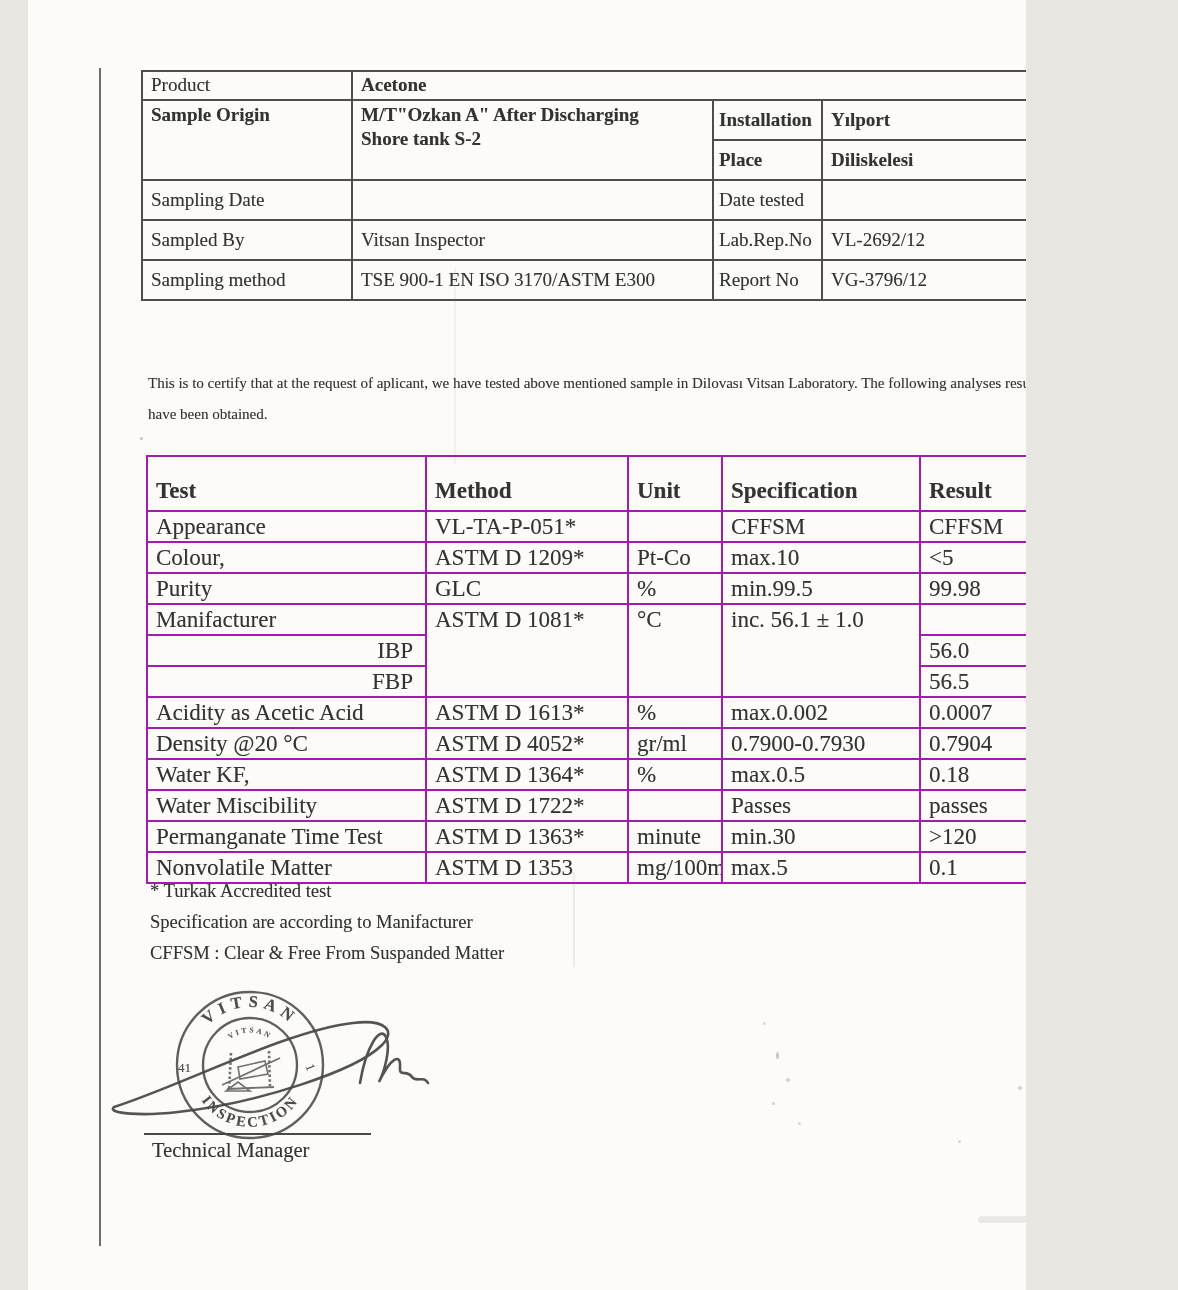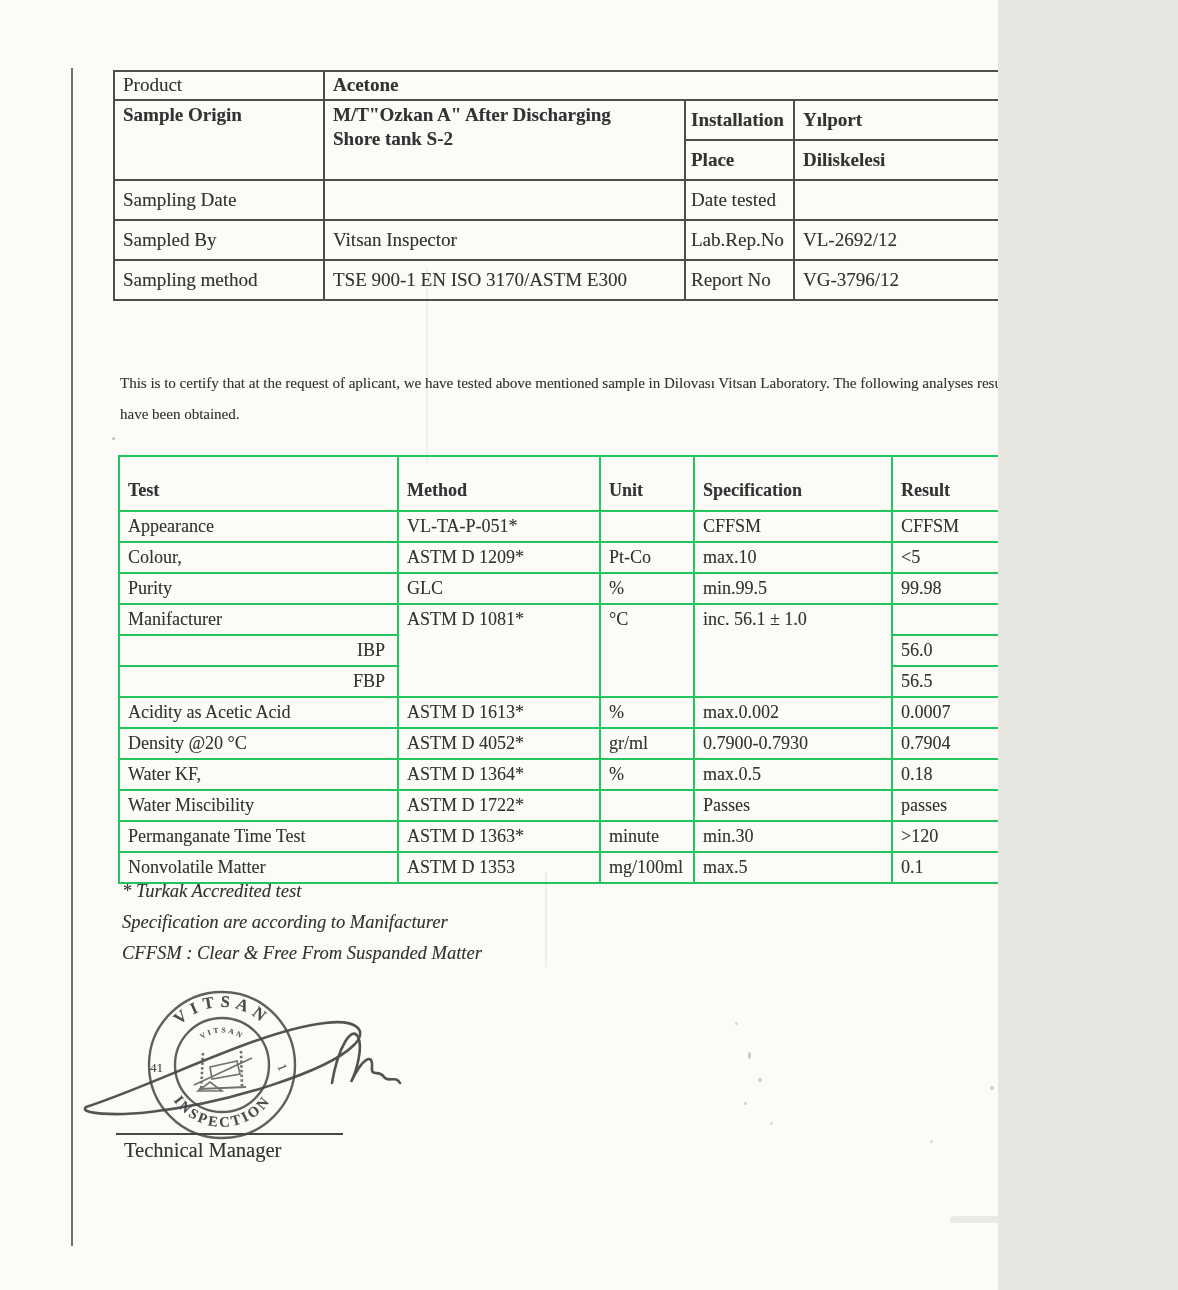--- a/index.html
+++ b/index.html
@@ -4,20 +4,21 @@
 <style>
   html,body{margin:0;padding:0;background:#e8e6e1;}
   .page{
     position:relative;
     width:998px;height:1290px;
     background:#fcfbf8;
     font-family:"Liberation Serif","DejaVu Serif",serif;
     color:#333;
     overflow:hidden;
     text-shadow:0.3px 0.3px 0.6px rgba(60,60,60,0.35);
+    margin-left:28px;
   }
   
   .edge-line{position:absolute;width:2px;background:#3f3f3f;opacity:.75;}
   .edge-left{left:71px;top:68px;height:1178px;}
   .edge-right{left:1066px;top:53px;height:1180px;}
 
   
   table{border-collapse:collapse;table-layout:fixed;}
   .info-table{position:absolute;left:113px;top:70px;width:909px;}
   .info-table td{
@@ -39,32 +40,32 @@
     border-bottom:3px solid #3a3a3a;padding-bottom:3px;
   }
   .intro{
     position:absolute;left:120px;top:368px;width:915px;margin:0;
     font-size:15px;line-height:31px;
   }
 
   
   .results-table{position:absolute;left:118px;top:455px;width:904px;}
   .results-table th,.results-table td{
-    border:2px solid #22c55e;
-    font-size:18px;line-height:23px;
+    border:2px solid #a21caf;
+    font-size:23px;line-height:23px;
     padding:2px 8px;text-align:left;vertical-align:middle;
     overflow:hidden;white-space:nowrap;
   }
   .results-table thead th{font-weight:bold;height:43px;vertical-align:bottom;padding-bottom:8px;}
   .results-table tbody tr{height:31px;}
   .results-table td.sub{text-align:right;padding-right:12px;padding-left:20px;}
   .results-table td.vtop{vertical-align:top;padding-top:3px;}
 
   
-  .footnotes{position:absolute;left:122px;top:876px;font-style:italic;font-size:18.5px;line-height:31px;}
+  .footnotes{position:absolute;left:122px;top:876px;font-size:18.5px;line-height:31px;}
 
   
   .stamp-svg{position:absolute;left:70px;top:975px;}
   .sig-line{position:absolute;left:116px;top:1133px;width:227px;height:2px;background:#474747;}
   .sig-role{position:absolute;left:124px;top:1139px;font-size:20.5px;}
 
   
   .speck{position:absolute;background:#6a6a6a;border-radius:50%;}
   .fold{position:absolute;background:#6b6b60;}
 </style>

